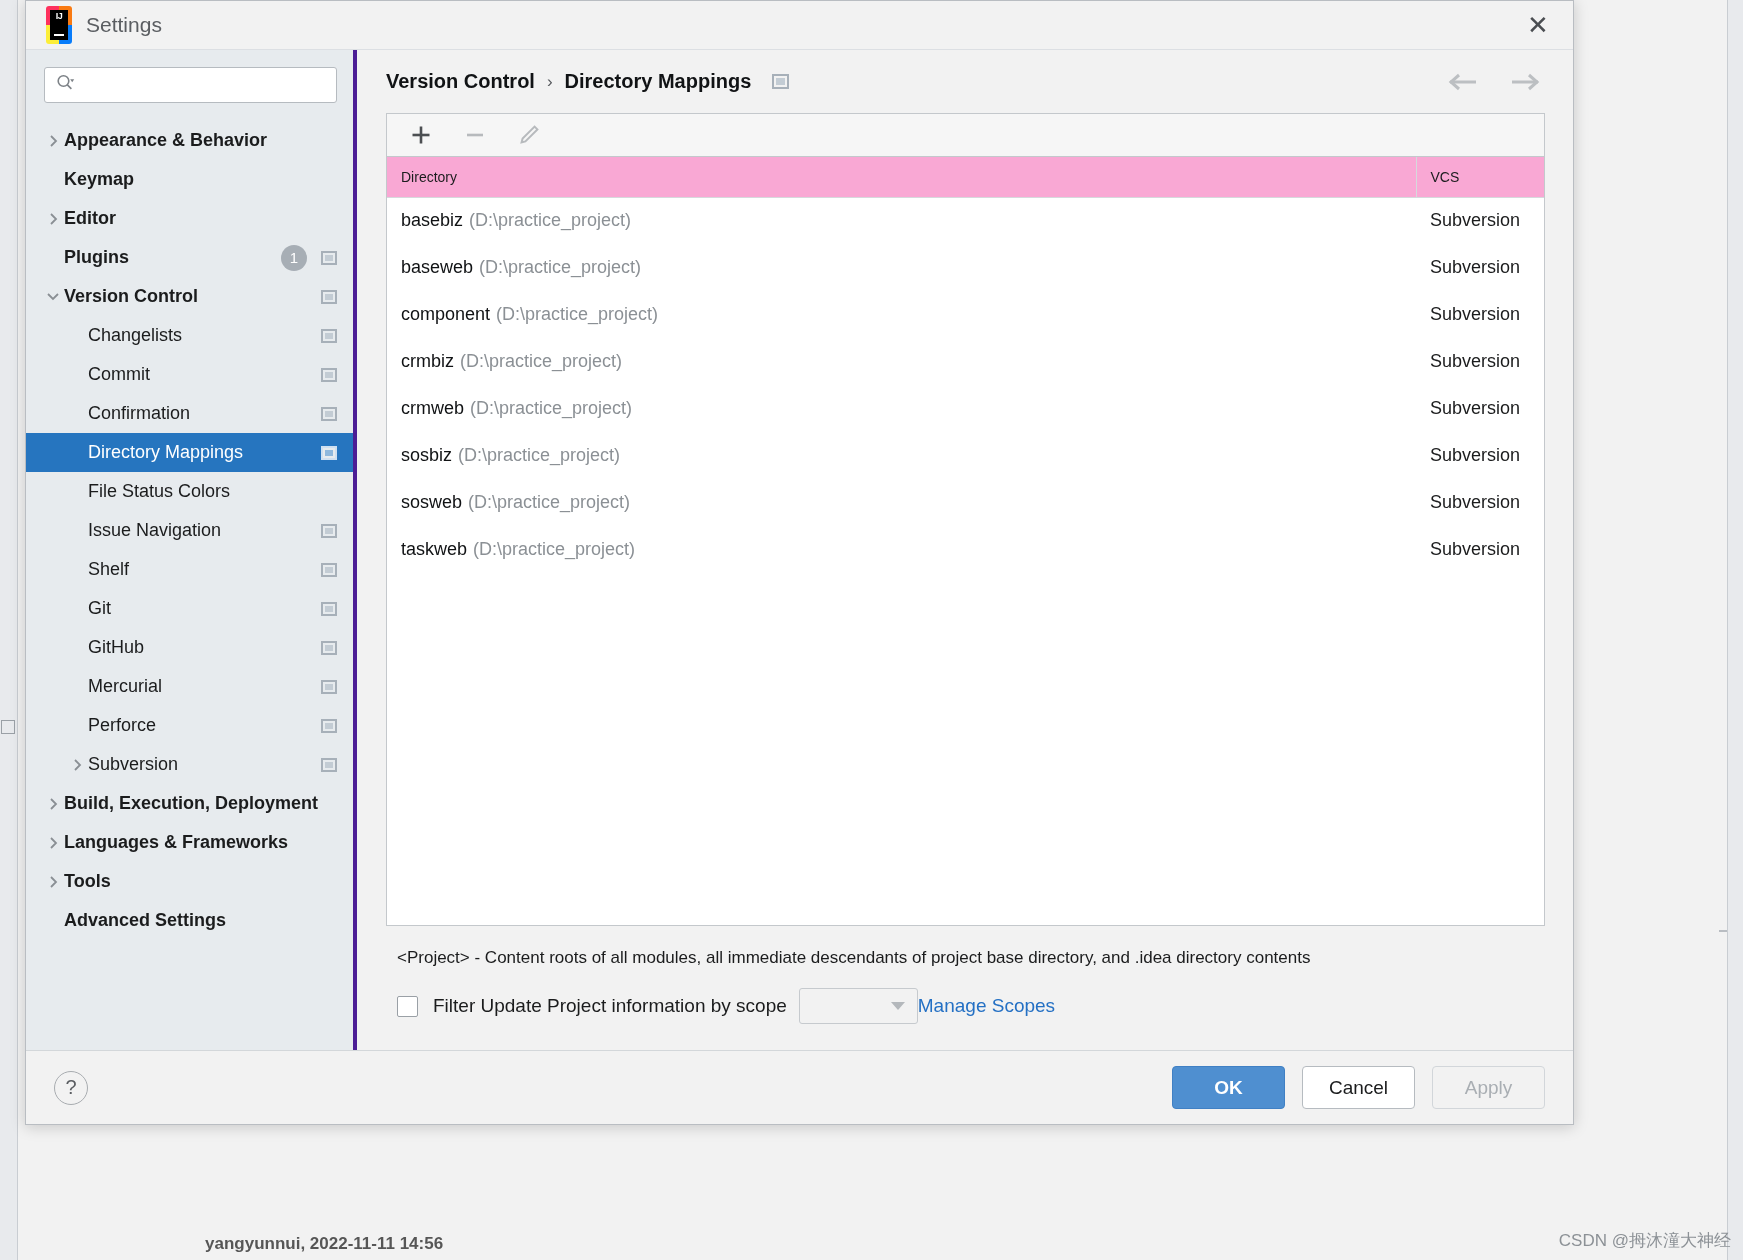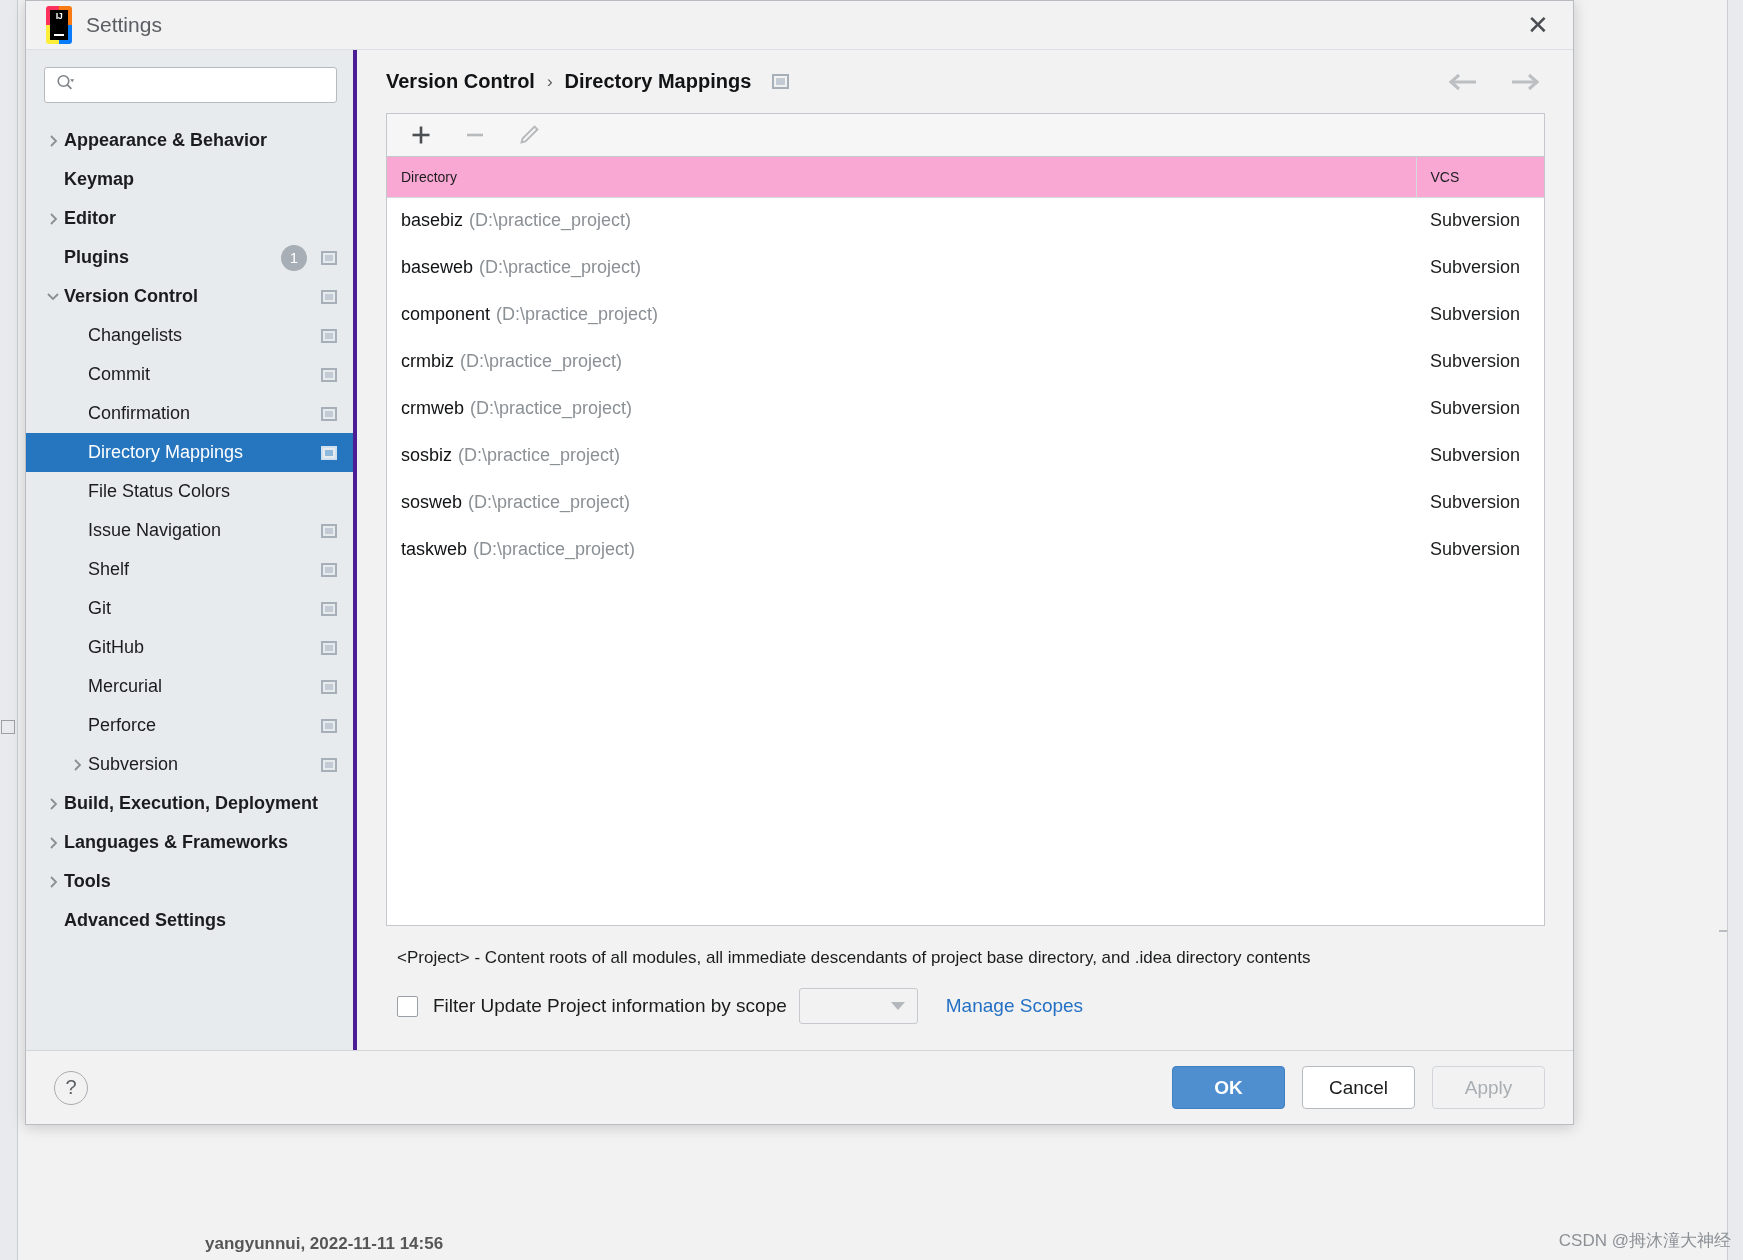--- a/index.html
+++ b/index.html
@@ -391,21 +391,20 @@
     padding-right: 12px;
     cursor: default;
   }
   .scope-select .caret {
     width: 0; height: 0;
     border-left: 7px solid transparent;
     border-right: 7px solid transparent;
     border-top: 8px solid #b4b8bc;
   }
   .manage-link {
-    margin-left: 28px;
     font-size: 19px;
     color: #2470c4;
     cursor: pointer;
     white-space: nowrap;
   }
 
   
   .bottombar {
     flex: 0 0 74px;
     height: 74px;

